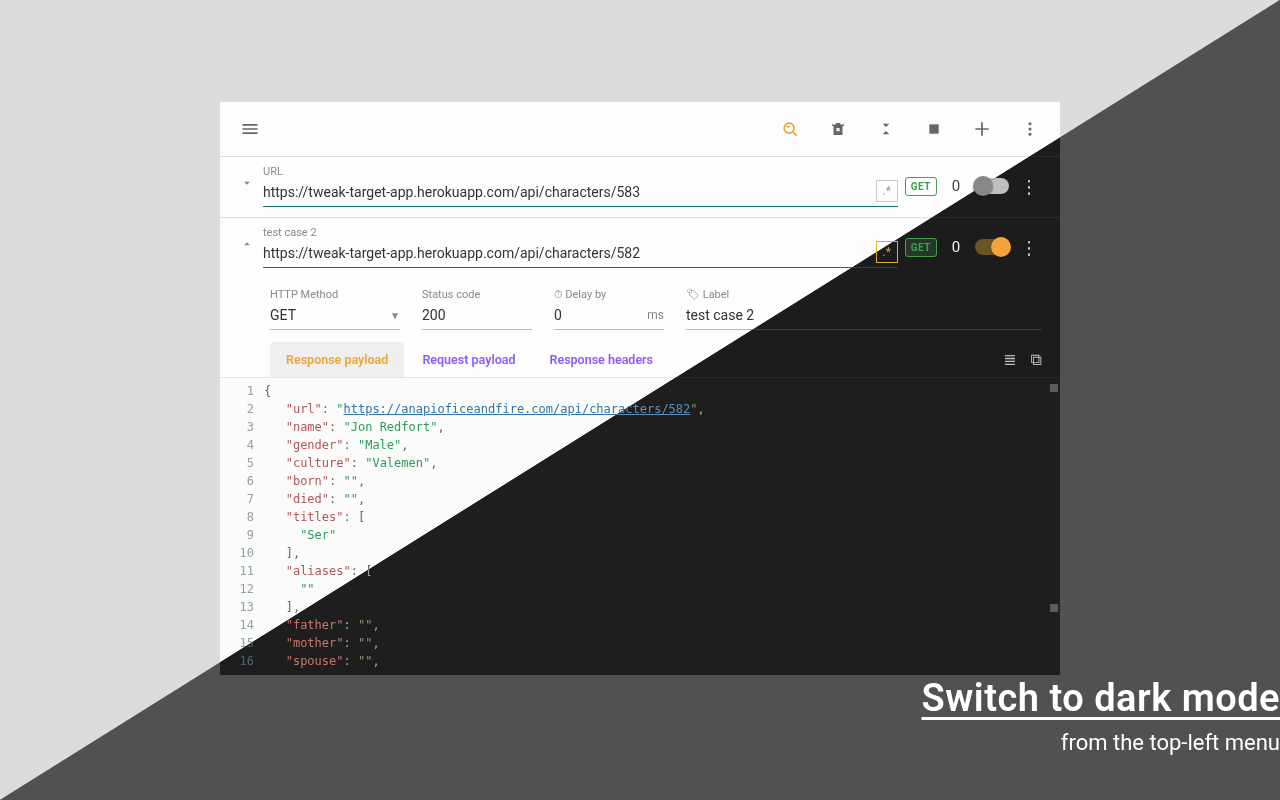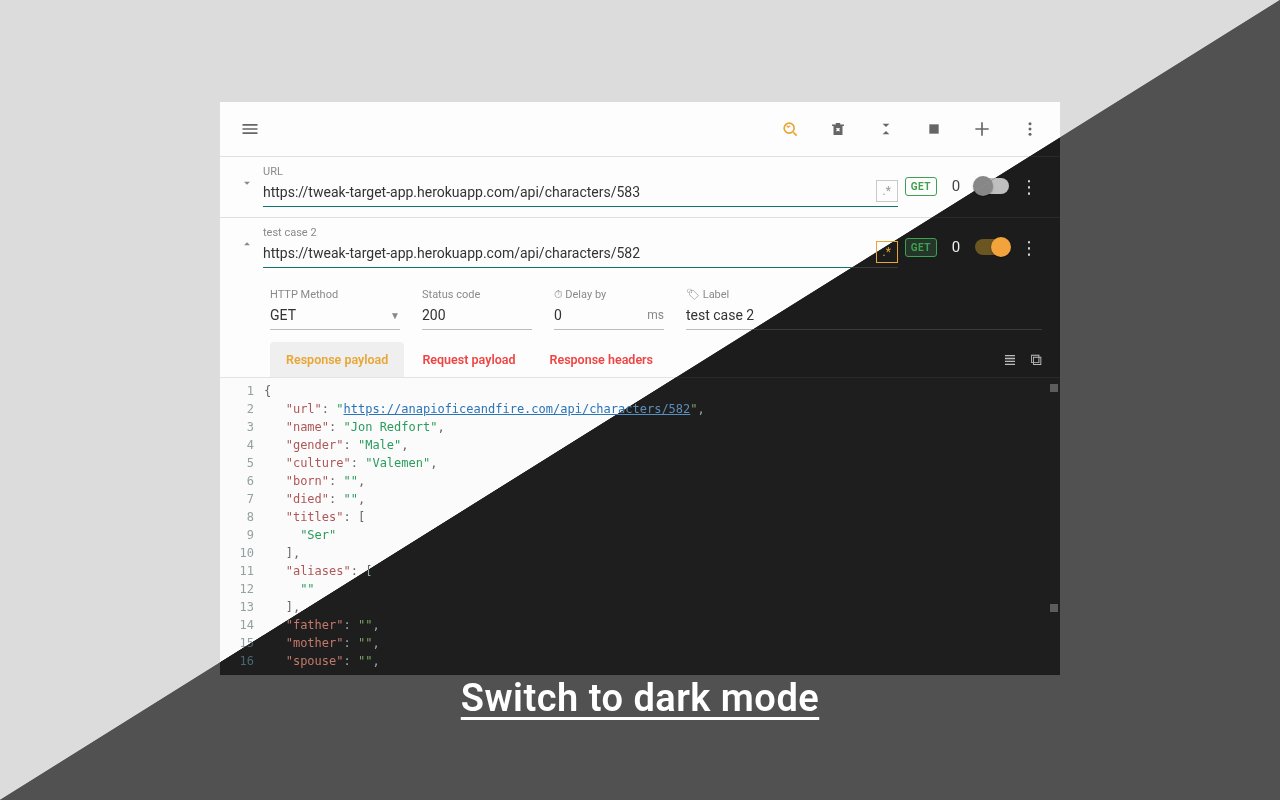--- a/index.html
+++ b/index.html
@@ -65,21 +65,21 @@
 .panel-dark .divider{ background:#2a2a2a;}
 
 .fields { display:flex; gap:22px; padding: 10px 18px 12px 50px; }
 .field { display:flex; flex-direction:column;justify-content:flex-end; }
 .field .val { font-size:14px; color:#333; border-bottom:1px solid #bbb; padding:4px 0 6px; min-width:110px; display:flex; align-items:center; gap:8px;}
 .panel-dark .field .val{ color:#ddd; border-bottom-color:#3a3a3a;}
 .unit { color:#888; font-size:12px; margin-left:auto;}
 .caret { margin-left:auto; color:#888; font-size:10px;}
 
 .tabs { display:flex; align-items:center; padding: 0 12px 0 50px; gap:2px; }
-.tab { font-size:12.5px; font-weight:600; color:#ef4444; padding:10px 16px; border-radius:4px 4px 0 0;}
+.tab { font-size:12.5px; font-weight:600; color:#8b5cf6; padding:10px 16px; border-radius:4px 4px 0 0;}
 .tab.active { color:#e8a635; background:#efefef;}
 .panel-dark .tab.active{ background:#2a2a2a;}
 .tabs .grow{flex:1;}
 .tabicon{ color:#bbb; padding:0 6px; font-size:16px;}
 
 .editor { position:relative; background:#fbfbfb; border-top:1px solid #e3e3e3; font-family: Menlo, Consolas, monospace; font-size:12px; line-height:18px; display:flex; }
 .panel-dark .editor{ background:#1e1e1e; border-top-color:#2a2a2a;}
 .gutter { width:44px; text-align:right; color:#93a1a1; padding:4px 10px 4px 0; background:inherit; user-select:none;}
 .panel-dark .gutter{ color:#4b6773;}
 .code { padding:4px 0; color:#333; white-space:pre; }
@@ -87,21 +87,21 @@
 .k{color:#b05656;} 
 .panel-dark .k{color:#c4796b;}
 .s{color:#2a9d5c;} .panel-dark .s{color:#7aa367;}
 .u{color:#2a74b8; text-decoration:underline;} .panel-dark .u{color:#5a8fbd;}
 .p{color:#666;} .panel-dark .p{color:#9aa;}
 .sb { position:absolute; right:2px; top:6px; width:10px; bottom:6px;}
 .sb .mk{position:absolute; right:0; width:8px; height:8px; background:#c0c0c0;}
 .panel-dark .sb .mk{ background:#5c5c5c;}
 
 .caption {
-  position:absolute; left:0; right:0; top:676px; text-align:center; color:#fff;
+  position:absolute; left:0; right:0; top:676px; text-align:right; color:#fff;
 }
 .caption h1{ font-size:38px; font-weight:600; text-decoration:underline; text-underline-offset:6px; letter-spacing:0.5px;}
 .caption p{ font-size:22px; margin-top:10px; font-weight:400;}
 
 svg{display:block;}
 </style>
 </head>
 <body>
 
 <div class="bg-light"></div>
@@ -398,13 +398,14 @@
       <div class="sb">
           <div class="mk" style="top:0"></div>
           <div class="mk" style="top:220px"></div>
         </div>
     </div>
   </div>
 </div>
 
 <div class="caption">
   <h1>Switch to dark mode</h1>
+  <p>from the top-left menu</p>
 </div>
 
 </body></html>

